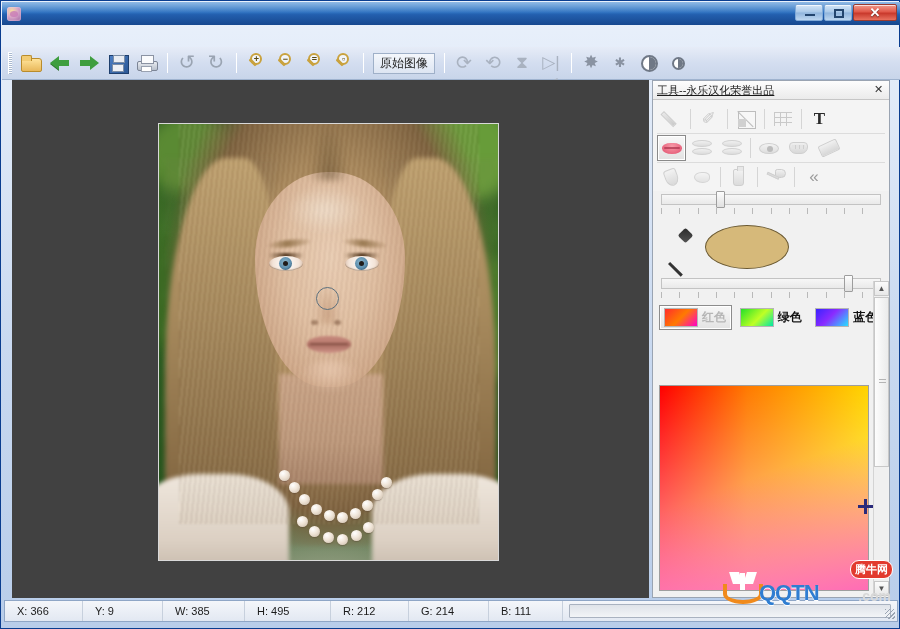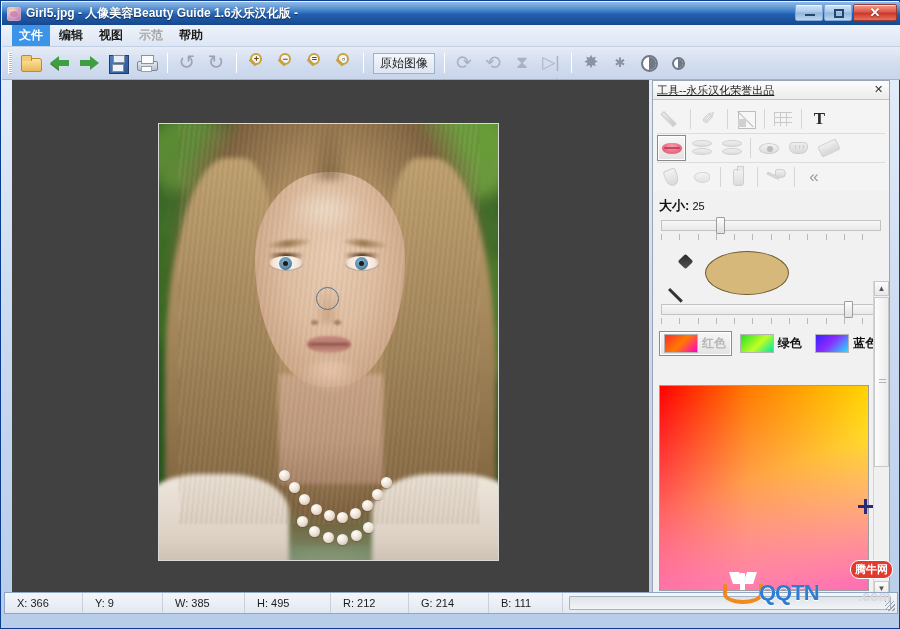--- a/index.html
+++ b/index.html
@@ -509,21 +509,21 @@
     position:absolute; left:0; top:16px; width:15px; height:170px;
     background: linear-gradient(90deg,#fdfdfd,#ebebeb); border:1px solid #c8c8c8;
   }
   .psb-thumb::after{
     content:""; position:absolute; left:4px; top:50%; margin-top:-3px; width:7px; height:6px;
     background: repeating-linear-gradient(180deg,#b4b4b4 0 1px, transparent 1px 3px);
   }
 
   
   .statusbar {
-    position: absolute; left: 3px; bottom: 14px; width: 894px; height: 22px;
+    position: absolute; left: 3px; bottom: 6px; width: 894px; height: 22px;
     background: linear-gradient(180deg,#f4f6fa,#e2e8f2);
     border: 1px solid #8fa6c6;
     display: flex; align-items: center;
   }
   .sb-cell {
     font-size: 11px; color: #1b1b1b; padding-left: 12px; white-space: nowrap;
     border-right: 1px solid #c7d0dd; height: 100%; display: flex; align-items: center;
   }
   .sb-progress {
     flex: 1 1 auto; height: 14px; margin: 0 6px;
@@ -570,41 +570,33 @@
 </style>
 </head>
 <body>
 
 <div id="app">
   <div class="winframe">
 
     <div class="titlebar">
       <div class="titlebar-glow"></div>
       <div class="app-icon"></div>
-      <div class="title-text">Girl5.jpg - 人像美容Beauty Guide 1.6永乐汉化版 -</div>
       <div class="caption-buttons">
         <div class="capbtn">
           <span class="gl-min"></span>
         </div>
         <div class="capbtn">
           <span class="gl-max"></span>
         </div>
         <div class="capbtn close">
           <span class="gl-close">✕</span>
         </div>
       </div>
     </div>
 
-    <div class="menubar">
-      <div class="menu-item active">文件</div>
-      <div class="menu-item">编辑</div>
-      <div class="menu-item">视图</div>
-      <div class="menu-item disabled">示范</div>
-      <div class="menu-item">帮助</div>
-    </div>
 
     <div class="toolbar">
       <div class="tb-grip"></div>
 
       <div class="tb-btn">
         <span class="ic ic-folder"></span>
       </div>
       <div class="tb-btn">
         <span class="ic">
           <span class="arrowL"></span>
@@ -847,24 +839,20 @@
               </span>
           </div>
           <div class="tool-vsep"></div>
           <div class="tool-btn">
             <span class="g g-revert">«</span>
           </div>
         </div>
       </div>
 
 
-      <div class="param-label">
-        <b>大小:</b>
-        <span>25</span>
-      </div>
       <div class="slider-wrap">
         <div class="slider-track"></div>
         <div class="slider-thumb" style="left:25%"></div>
         <div class="slider-ticks"></div>
       </div>
 
       <div class="swatch-row">
         <span class="eyedropper">
           <span class="bulb"></span>
             <span class="tip"></span>

